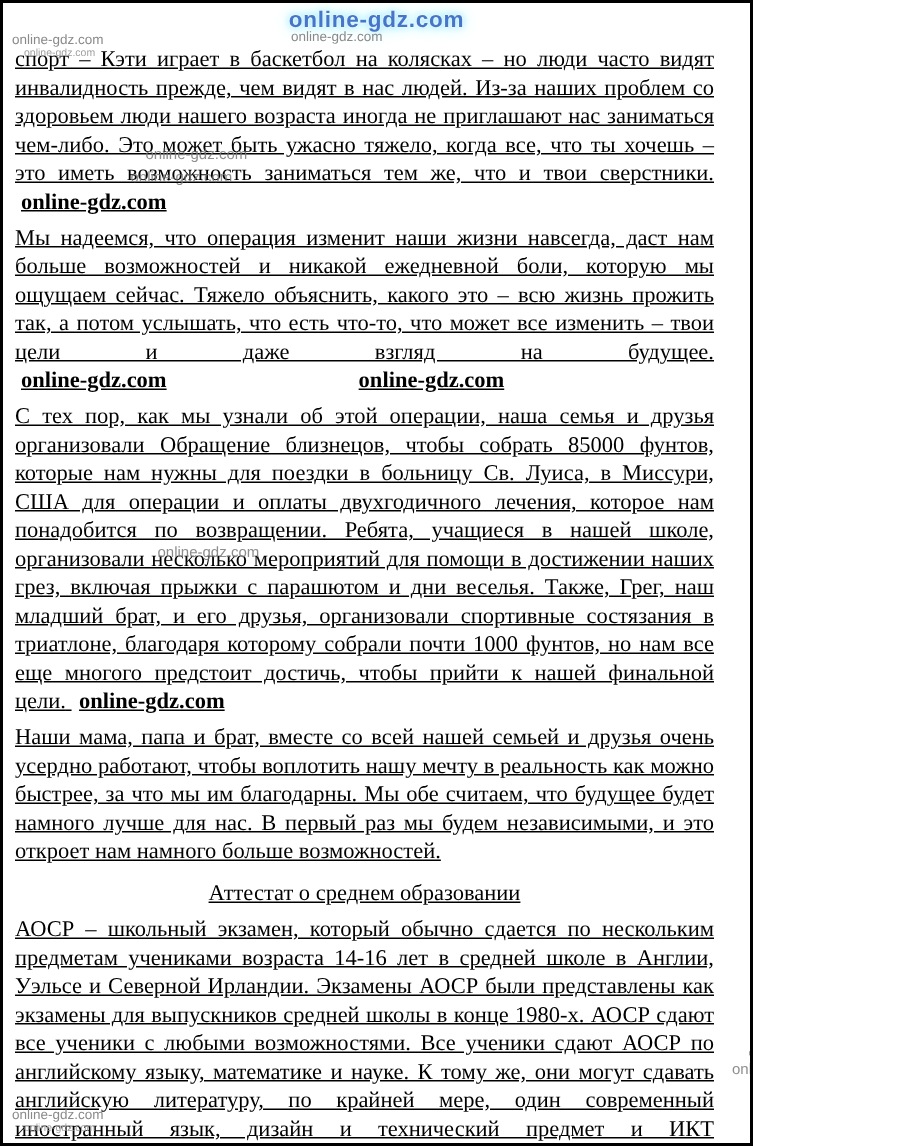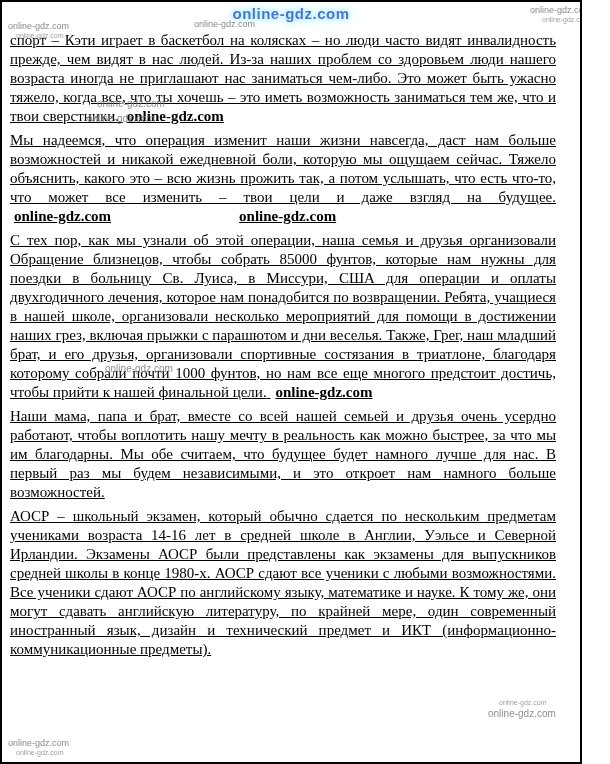--- a/index.html
+++ b/index.html
@@ -4,21 +4,21 @@
 <style>
   * { margin: 0; padding: 0; box-sizing: border-box; }
   html, body { background: #ffffff; }
   body {
     width: 610px; height: 764px;
     font-family: "Liberation Serif", serif;
     color: #000;
   }
   .page {
     position: relative;
-    width: 582px; height: 764px;
+    width: 502px; height: 764px;
     background: #ffffff;
     border: 2px solid #000;
     overflow: hidden;
   }
   .content {
     position: absolute;
     top: 29px; left: 8px; right: 24px; text-decoration: underline;
   }
   p.para {
     font-size: 15px;
@@ -92,17 +92,18 @@
 
     <p class="para"><span>спорт – Кэти играет в баскетбол на колясках – но люди часто видят инвалидность прежде, чем видят в нас людей. Из-за наших проблем со здоровьем люди нашего возраста иногда не приглашают нас заниматься чем-либо. Это может быть ужасно тяжело, когда все, что ты хочешь – это иметь возможность заниматься тем же, что и твои сверстники.</span> <span class="wm-bold" style="margin-left:4px;">online-gdz.com</span></p>
 
     <p class="para"><span>Мы надеемся, что операция изменит наши жизни навсегда, даст нам больше возможностей и никакой ежедневной боли, которую мы ощущаем сейчас. Тяжело объяснить, какого это – всю жизнь прожить так, а потом услышать, что есть что-то, что может все изменить – твои цели и даже взгляд на будущее.</span> <span class="wm-bold" style="margin-left:4px;">online-gdz.com</span><span class="wm-bold" style="margin-left:128px;">online-gdz.com</span></p>
 
     <p class="para"><span>С тех пор, как мы узнали об этой операции, наша семья и друзья организовали Обращение близнецов, чтобы собрать 85000 фунтов, которые нам нужны для поездки в больницу Св. Луиса, в Миссури, США для операции и оплаты двухгодичного лечения, которое нам понадобится по возвращении. Ребята, учащиеся в нашей школе, организовали несколько мероприятий для помощи в достижении наших грез, включая прыжки с парашютом и дни веселья. Также, Грег, наш младший брат, и его друзья, организовали спортивные состязания в триатлоне, благодаря которому собрали почти 1000 фунтов, но нам все еще многого предстоит достичь, чтобы прийти к нашей финальной цели.</span> <span class="wm-bold" style="margin-left:5px;">online-gdz.com</span></p>
 
     <p class="para"><span>Наши мама, папа и брат, вместе со всей нашей семьей и друзья очень усердно работают, чтобы воплотить нашу мечту в реальность как можно быстрее, за что мы им благодарны. Мы обе считаем, что будущее будет намного лучше для нас. В первый раз мы будем независимыми, и это откроет нам намного больше возможностей.</span></p>
 
 
+    <h2 class="heading">Аттестат о среднем образовании</h2>
 
     <p class="para"><span>АОСР – школьный экзамен, который обычно сдается по нескольким предметам учениками возраста 14-16 лет в средней школе в Англии, Уэльсе и Северной Ирландии. Экзамены АОСР были представлены как экзамены для выпускников средней школы в конце 1980-х. АОСР сдают все ученики с любыми возможностями. Все ученики сдают АОСР по английскому языку, математике и науке. К тому же, они могут сдавать английскую литературу, по крайней мере, один современный иностранный язык, дизайн и технический предмет и ИКТ (информационно-коммуникационные предметы).</span></p>
 
   </div>
 </div>
 
 </body></html>

